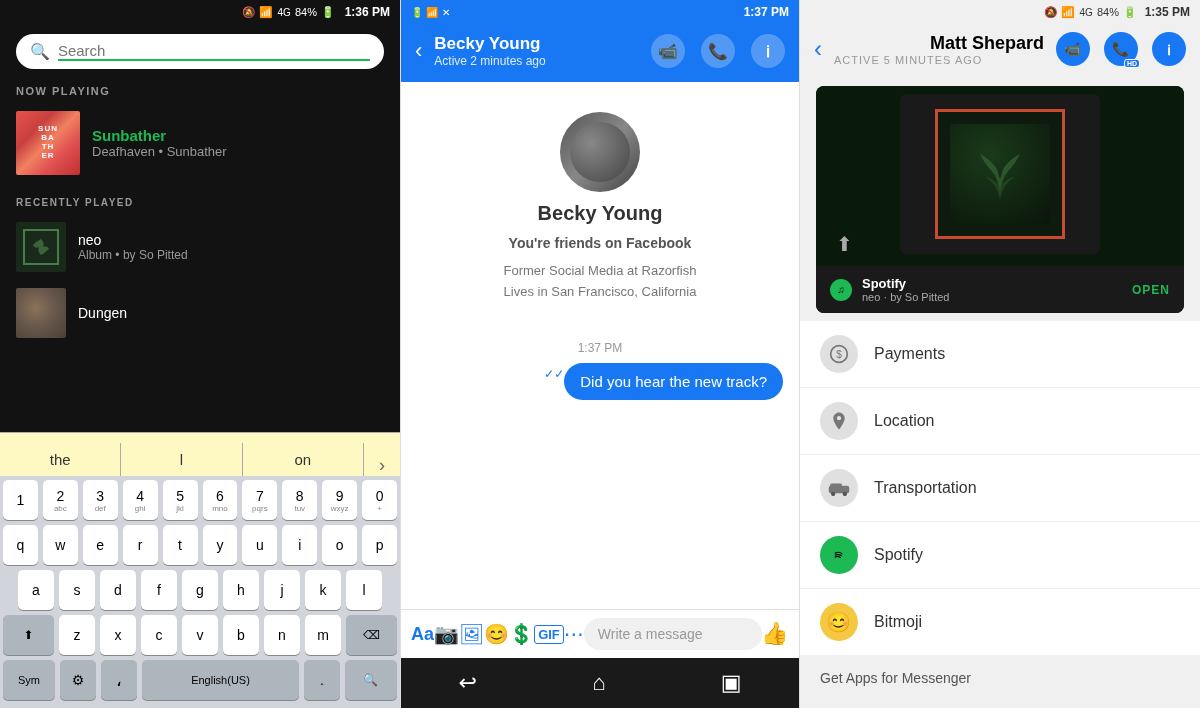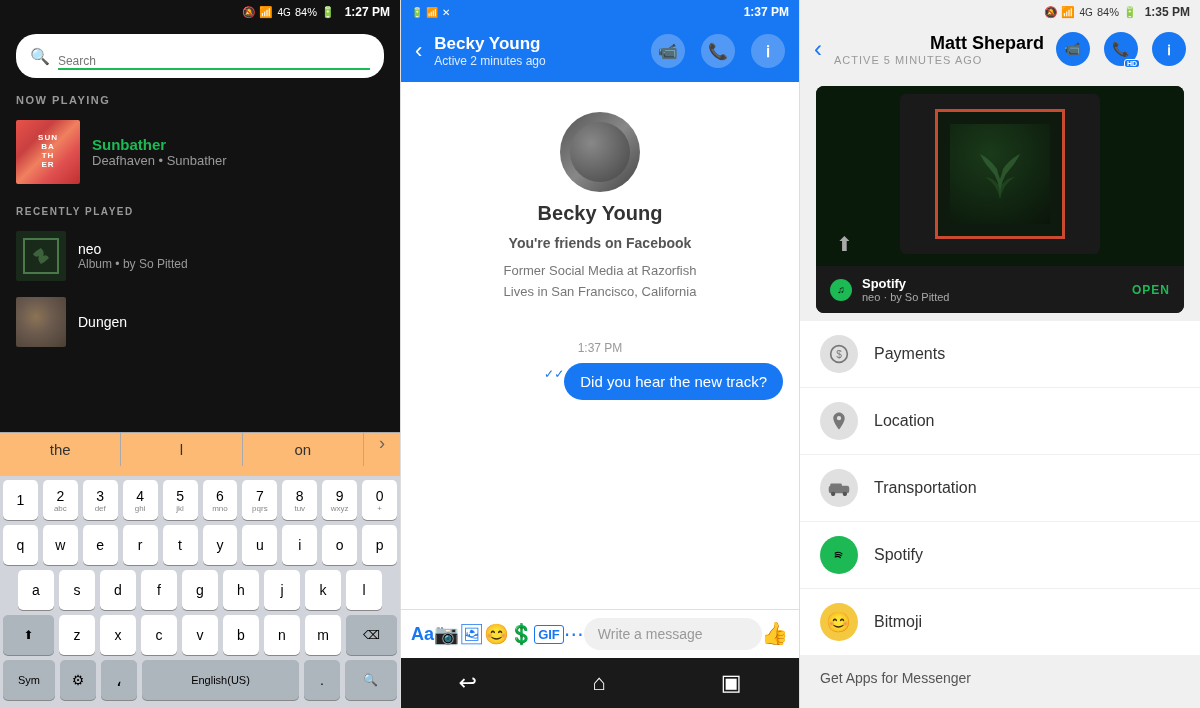--- a/index.html
+++ b/index.html
@@ -123,24 +123,24 @@
       width: 100%;
       height: 100%;
       background: radial-gradient(circle at 40% 40%, #8b7355 0%, #6b5a4e 40%, #4a3f35 100%);
     }
     .track-item-info { flex: 1; }
     .track-item-title { color: #fff; font-size: 14px; font-weight: 500; }
     .track-item-sub { color: #999; font-size: 12px; }
 
     
     .keyboard-suggestions {
-      background: #fdba74;
+      background: #fef9c3;
       height: 44px;
       display: flex;
-      align-items: flex-start;
+      align-items: flex-end;
       border-top: 1px solid #aaa;
       margin-top: auto;
     }
     .suggestion {
       flex: 1;
       text-align: center;
       color: #333;
       font-size: 15px;
       border-right: 1px solid #aaa;
       padding: 8px 0;
@@ -486,27 +486,27 @@
 <body>
 
 <div class="panel-spotify">
 
   <div class="status-bar-spotify">
     <span style="color:white;font-size:11px;">🔕</span>
     <span style="color:white;font-size:11px;">📶</span>
     <span style="color:white;font-size:10px;">4G</span>
     <span style="color:white;font-size:11px;">84%</span>
     <span style="color:white;font-size:11px;">🔋</span>
-    <span class="status-time">1:27 PM</span>
+    <span class="status-time">1:36 PM</span>
   </div>
 
   <div class="search-bar-area">
     <div class="search-box">
       <span style="color:#888;font-size:16px;">🔍</span>
-      <input class="search-box-input" type="text" placeholder="Search" style="font-size: 12px; color: rgb(51, 51, 51); margin-top: 12px;">
+      <input class="search-box-input" type="text" placeholder="Search" style="font-size: 15px; color: rgb(51, 51, 51);">
     </div>
   </div>
 
   <div class="now-playing-label">NOW PLAYING</div>
   <div class="now-playing-track">
     <div class="album-art-sunbather">
       <span class="sunbather-text">SUN</span>
       <span class="sunbather-text">BA</span>
       <span class="sunbather-text">TH</span>
       <span class="sunbather-text">ER</span>

